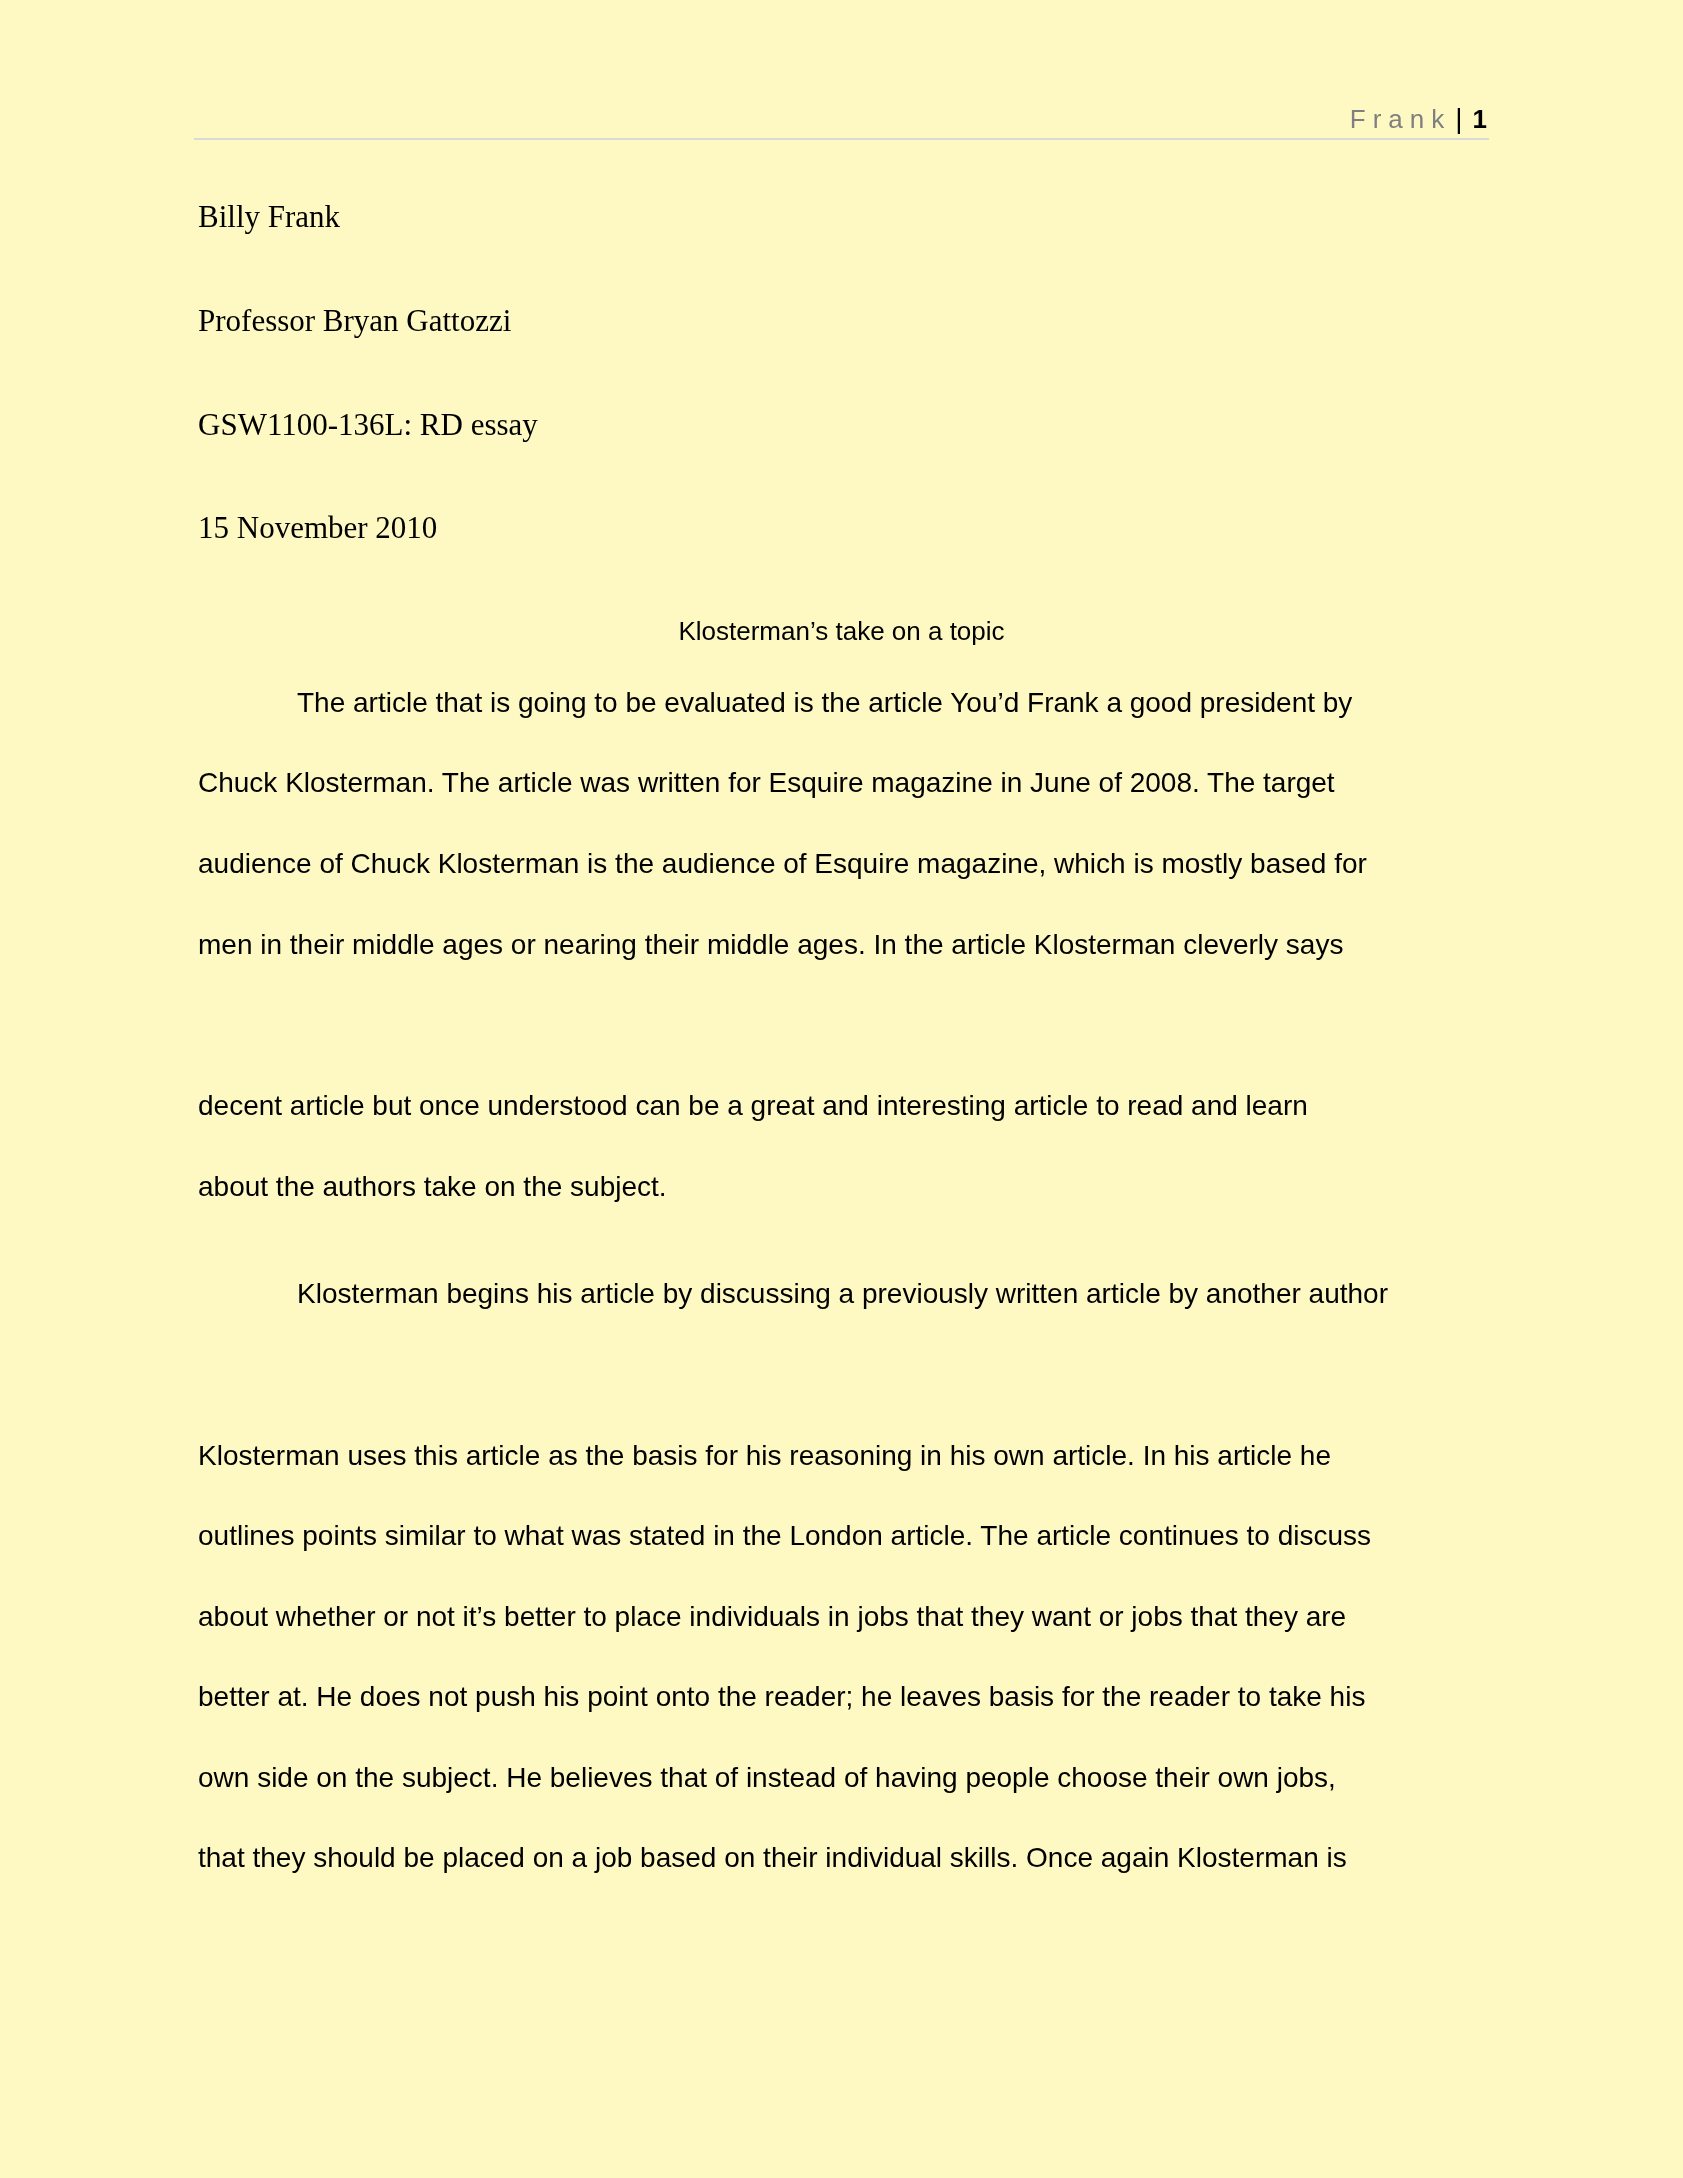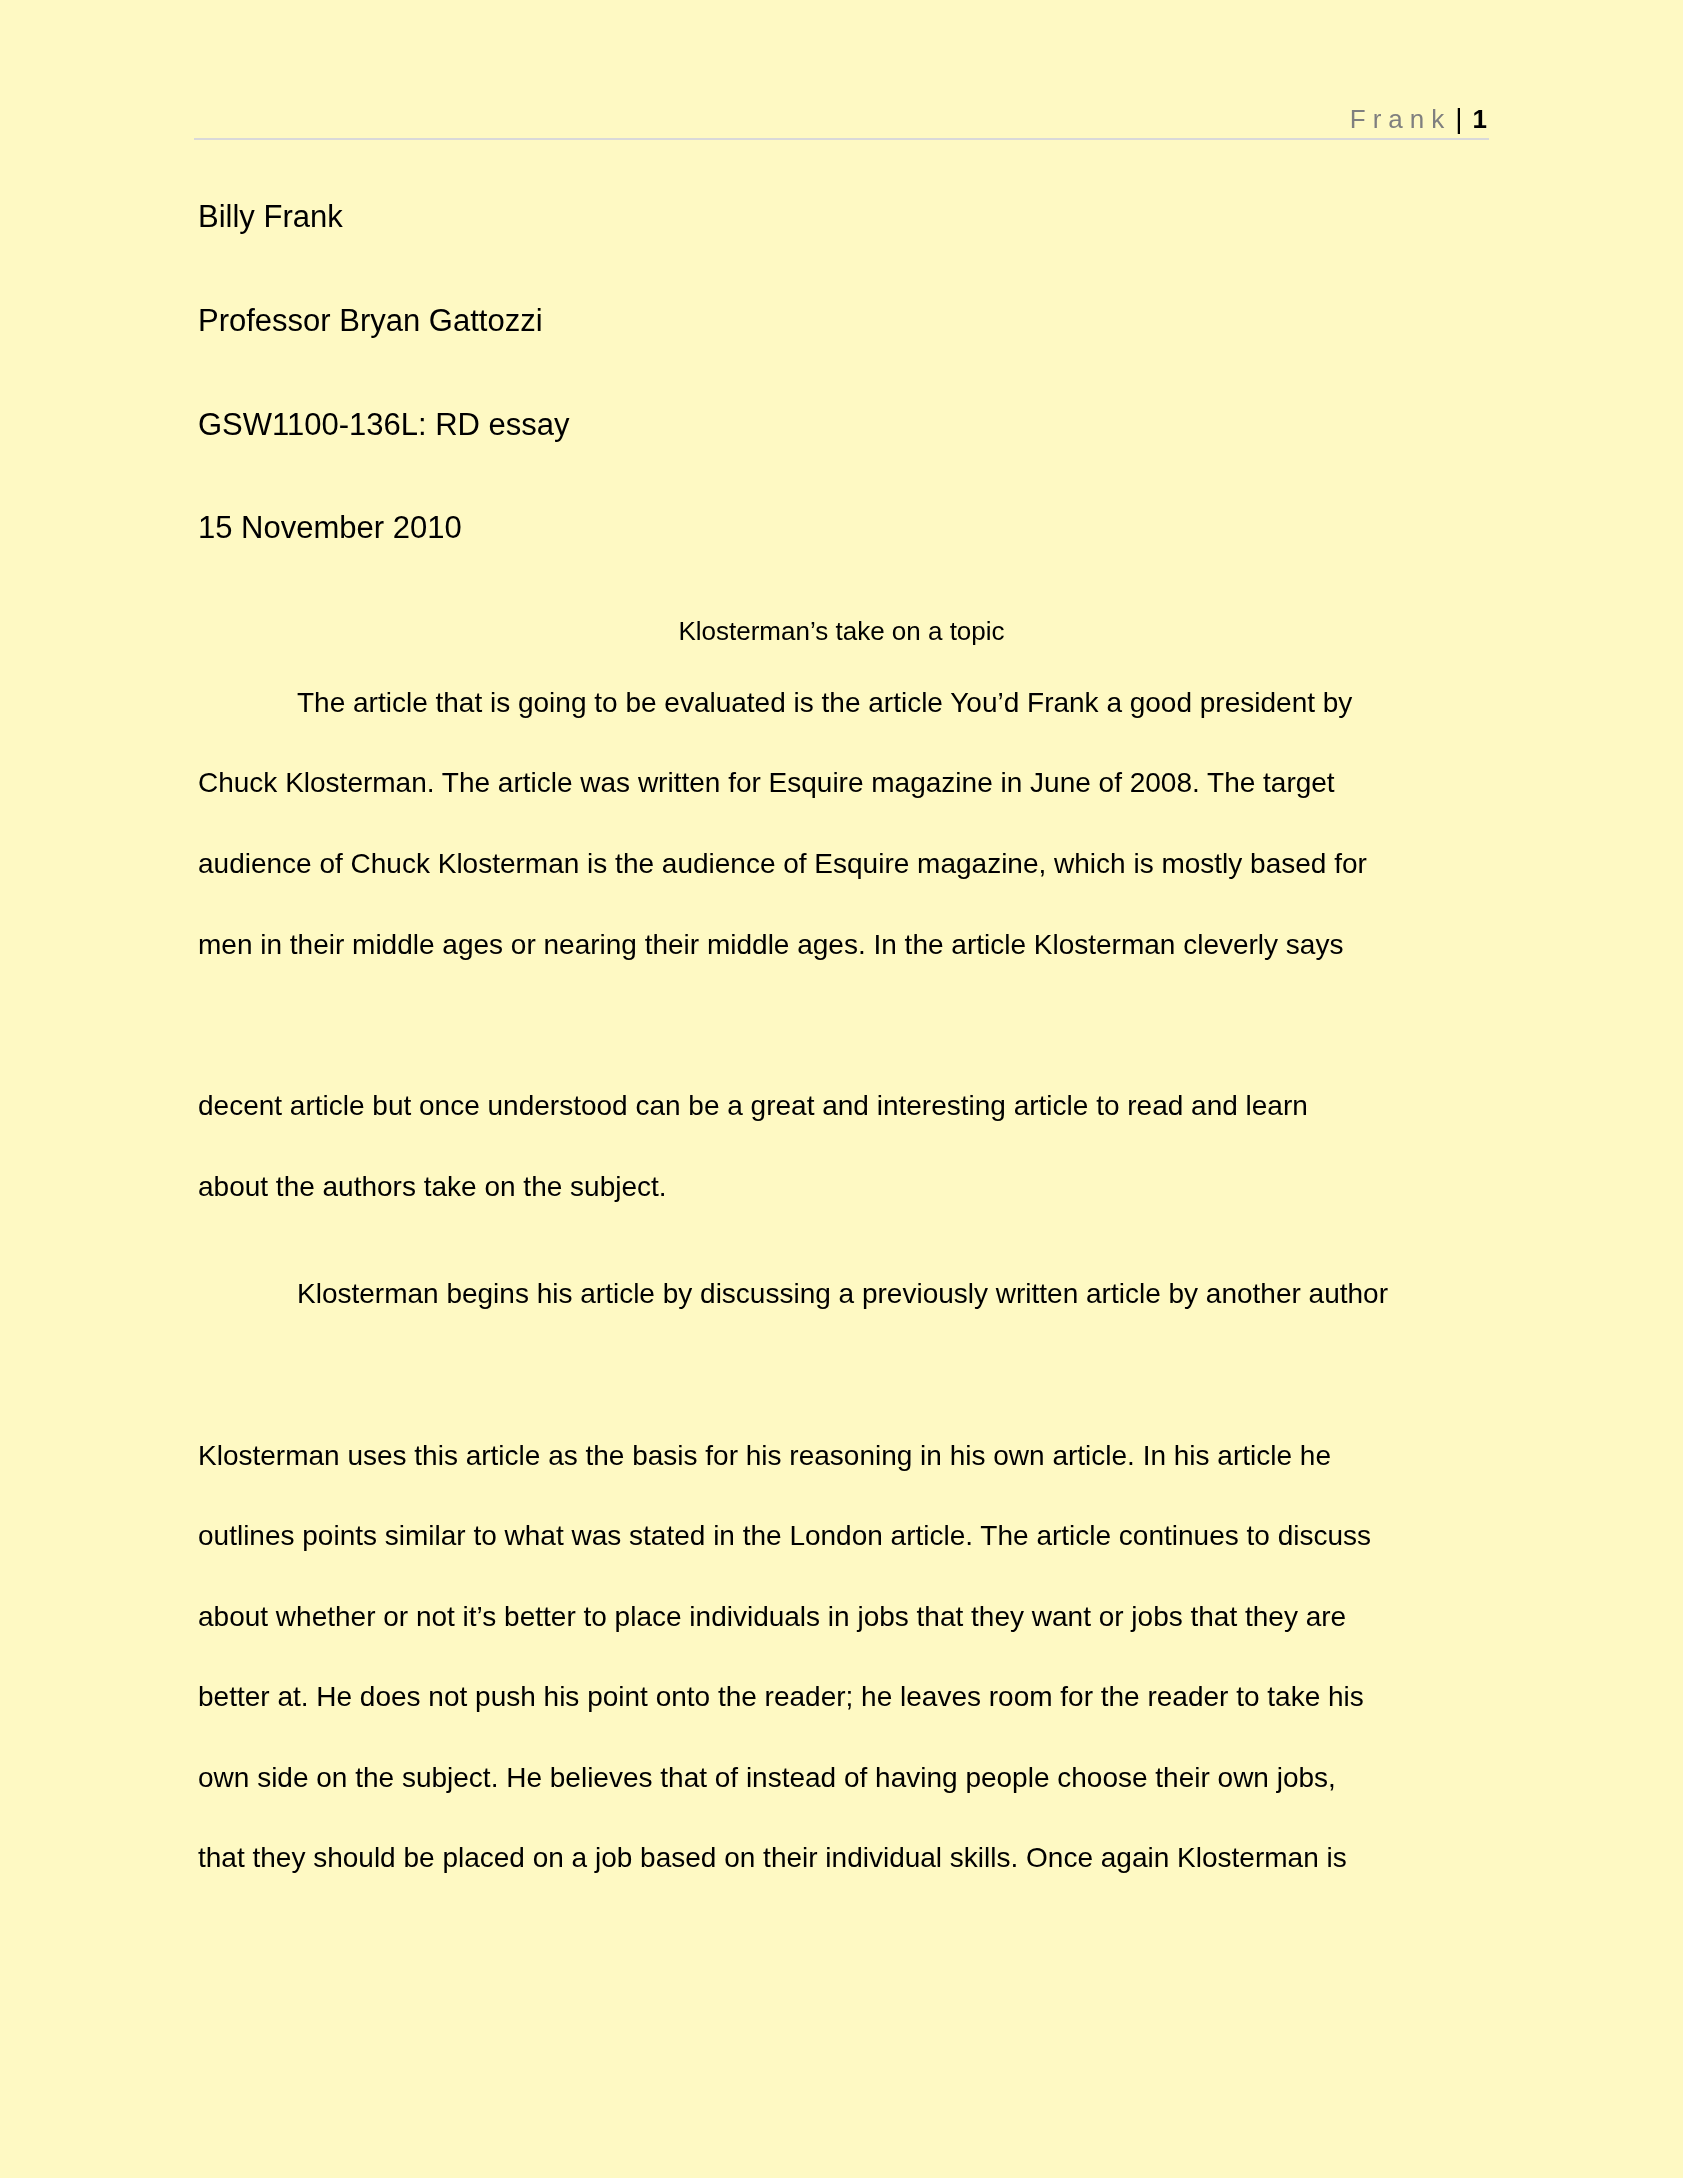--- a/index.html
+++ b/index.html
@@ -4,21 +4,21 @@
 <style>
   html, body { margin:0; padding:0; background:#ffffff; }
   body { width:1683px; height:2178px; position:relative; overflow:hidden; }
   .page { position:absolute; left:0; top:0; width:1683px; height:2178px; background:#fef9c3; }
   .hdr { position:absolute; right:196px; top:99px; height:40px; display:flex; align-items:center;
          font-family:"Liberation Sans", sans-serif; font-size:26px; }
   .hdr-name { color:#7f7f7f; letter-spacing:7px; }
   .hdr-sep { color:#000; margin:0 10px 0 4px; font-size:28px; }
   .hdr-num { color:#000; font-weight:bold; }
   .rule { position:absolute; left:194px; width:1295px; top:138px; height:2px; background:#d9d9d9; }
-  .serif-line { position:absolute; left:198px; font-family:Liberation Sans, sans-serif; font-size:31px; color:#000; line-height:40px; white-space:nowrap; }
+  .serif-line { position:absolute; left:198px; font-family:Liberation Serif, serif; font-size:31px; color:#000; line-height:40px; white-space:nowrap; }
   .title { position:absolute; left:0; width:1683px; text-align:center; font-family:"Liberation Sans", sans-serif; font-size:26px; color:#000; line-height:36px; }
   .body-line { position:absolute; left:198px; font-family:"Liberation Sans", sans-serif; font-size:28px; color:#000; line-height:40px; white-space:nowrap; }
   .indent { left:297px; }
 </style>
 </head>
 <body>
 
 <div class="page">
 
   <div class="hdr">
@@ -39,18 +39,18 @@
   <div class="body-line" style="top:763px">Chuck Klosterman. The article was written for Esquire magazine in June of 2008. The target</div>
   <div class="body-line" style="top:844px">audience of Chuck Klosterman is the audience of Esquire magazine, which is mostly based for</div>
   <div class="body-line" style="top:925px">men in their middle ages or nearing their middle ages.  In the article Klosterman cleverly says</div>
   <div class="body-line" style="top:1086px">decent article but once understood can be a great and interesting article to read and learn</div>
   <div class="body-line" style="top:1167px">about the authors take on the subject.</div>
 
   <div class="body-line indent" style="top:1274px">Klosterman begins his article by discussing a previously written article by another author</div>
   <div class="body-line" style="top:1436px">Klosterman uses this article as the basis for his reasoning in his own article. In his article he</div>
   <div class="body-line" style="top:1516px">outlines points similar to what was stated in the London article. The article continues to discuss</div>
   <div class="body-line" style="top:1597px">about whether or not it’s better to place individuals in jobs that they want or jobs that they are</div>
-  <div class="body-line" style="top:1677px">better at. He does not push his point onto the reader; he leaves room for the reader to take his</div>
+  <div class="body-line" style="top:1677px">better at. He does not push his point onto the reader; he leaves basis for the reader to take his</div>
   <div class="body-line" style="top:1758px">own side on the subject. He believes that of instead of having people choose their own jobs,</div>
   <div class="body-line" style="top:1838px">that they should be placed on a job based on their individual skills. Once again Klosterman is</div>
 
 </div>
 
 
 </body></html>

